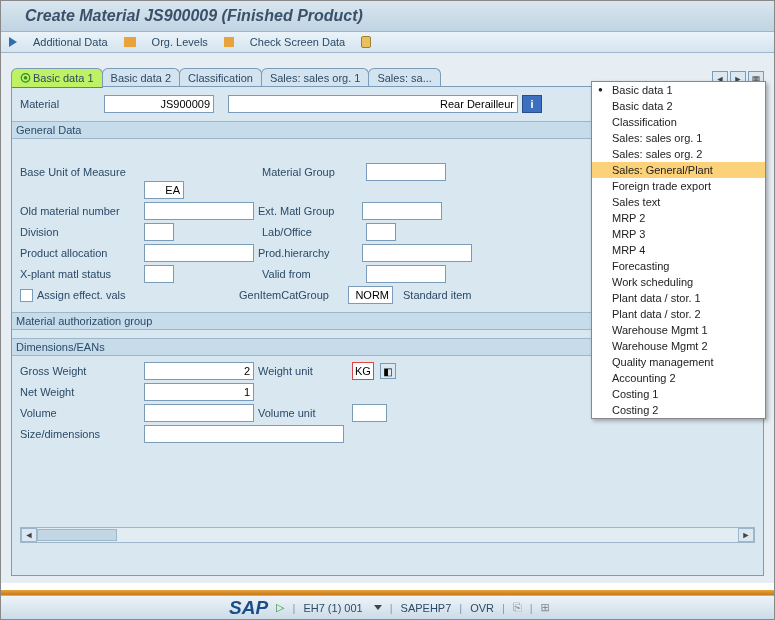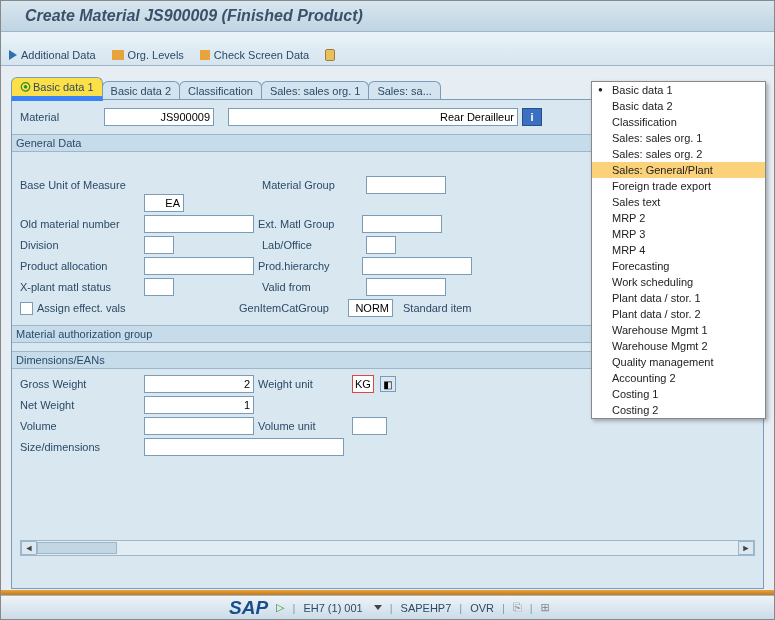--- a/index.html
+++ b/index.html
@@ -27,25 +27,24 @@
     background: linear-gradient(#eaf3f9, #d5e4ef);
     padding: 4px 8px;
     display: flex;
     gap: 16px;
     align-items: center;
     border-bottom: 1px solid #9db6c9;
   }
   .toolbar-btn {
     display: inline-flex;
     align-items: center;
-    gap: 4px;
+    gap: 16px;
     color: #2b4a66;
     cursor: pointer;
     font-size: 11px;
-    margin-top: 13px;
   }
   .icon-arrow {
     width: 0; height: 0;
     border-top: 5px solid transparent;
     border-bottom: 5px solid transparent;
     border-left: 8px solid #2f6fb0;
   }
   .icon-org {
     width: 12px; height: 10px;
     background: #e8a33d;
@@ -82,24 +81,24 @@
     border-bottom: none;
     border-radius: 6px 6px 0 0;
     padding: 3px 8px;
     margin-right: -1px;
     color: #2b4a66;
     cursor: pointer;
     font-size: 11px;
     position: relative;
   }
   .tab.active {
-    background: #fde047;
+    background: #bef264;
     font-weight: normal;
     z-index: 2;
-    border-bottom: 5px solid #3b82f6;
+    border-bottom: 1px solid #3b82f6;
     margin-bottom: -1px;
   }
   .tab-check {
     color: #2c8f2c;
     font-weight: bold;
     margin-right: 2px;
   }
   .tab-nav {
     margin-left: auto;
     display: flex;

